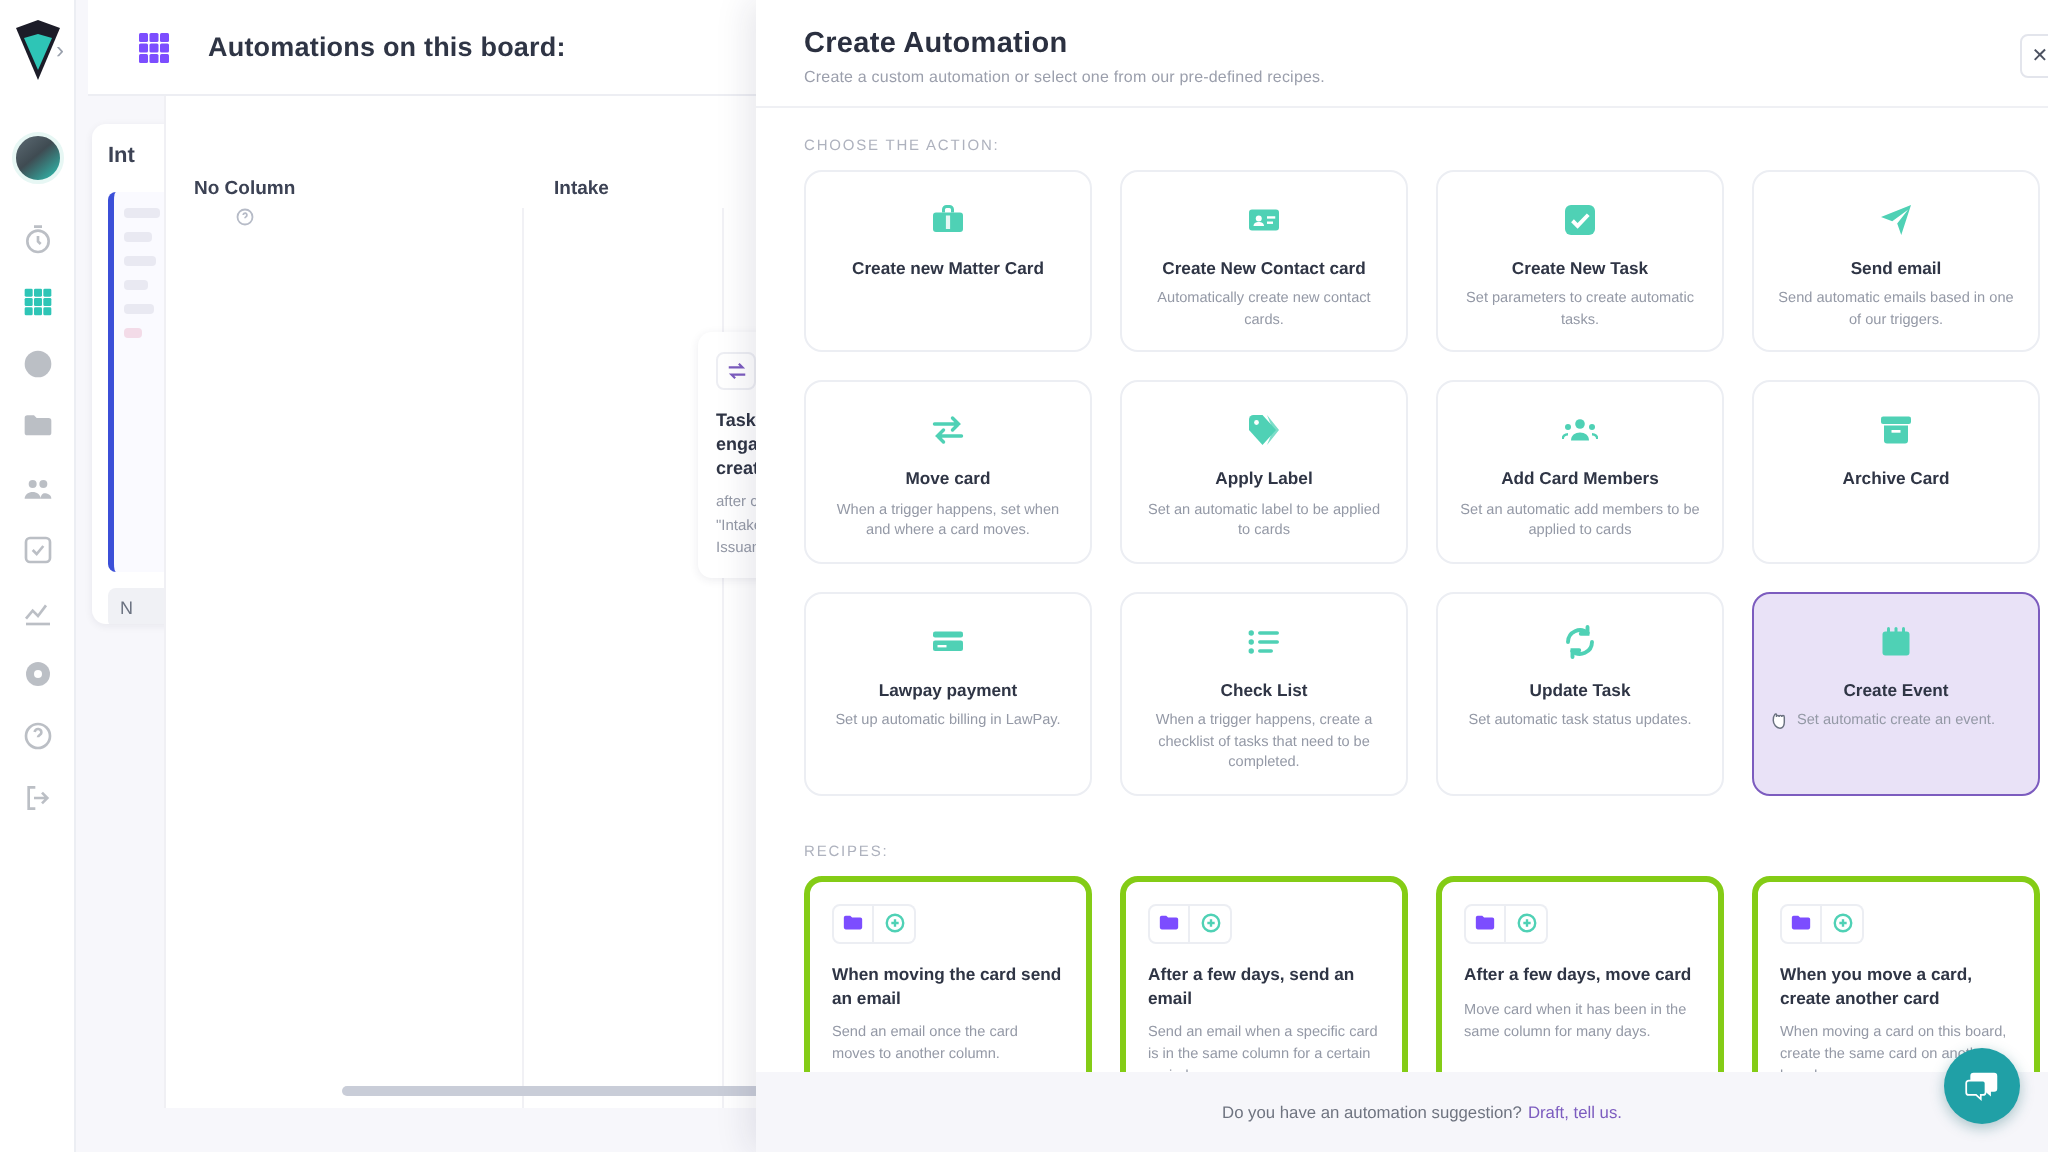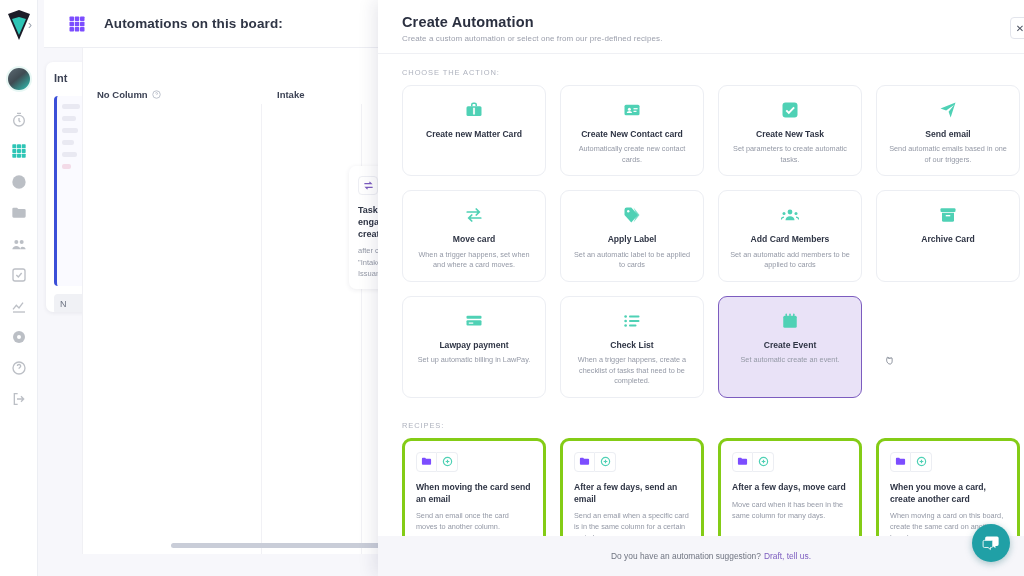--- a/index.html
+++ b/index.html
@@ -54,21 +54,21 @@
   .sc-line.p { background: #f3dbe8; }
   .sc-btn {
     margin-top: 8px; height: 20px; background: #f0f1f5; border-radius: 4px;
     font-size: 9px; color: #6b7280; display: flex; align-items: center; padding-left: 6px;
   }
 
   .board {
     position: absolute; left: 82px; top: 48px; right: 0; bottom: 22px;
     background: #ffffff; border-left: 1px solid #f0f0f4;
   }
-  .col-head { position: absolute; font-size: 9.5px; color: #3c4254; font-weight: 600; display: flex; align-items: center; gap: 4px; }
+  .col-head { position: absolute; font-size: 9.5px; color: #3c4254; font-weight: 600; display: flex; align-items: center; gap: 4px; flex-direction: column; }
   .col-head .q { width: 9px; height: 9px; color: #b6bbc7; }
   .col-div { position: absolute; top: 56px; bottom: 0; width: 1px; background: #f1f1f5; }
   .bcard {
     position: absolute; left: 266px; top: 118px; width: 106px;
     background: #ffffff; border-radius: 7px; box-shadow: 0 1px 5px rgba(40,40,80,.09);
     padding: 10px 9px; overflow: hidden;
   }
   .bcard-icons { display: flex; gap: 3px; margin-bottom: 9px; }
   .mini-ic { width: 20px; height: 19px; border: 1px solid #edeef3; border-radius: 4px; display: flex; align-items: center; justify-content: center; }
   .mini-ic svg { width: 11px; height: 11px; }
@@ -395,20 +395,31 @@
                 <circle cx="3.5" cy="12" r="1.8"></circle>
                 <circle cx="3.5" cy="18" r="1.8"></circle>
                 <rect x="8" y="4.8" width="14" height="2.4" rx="1.2"></rect>
                 <rect x="8" y="10.8" width="14" height="2.4" rx="1.2"></rect>
                 <rect x="8" y="16.8" width="10" height="2.4" rx="1.2"></rect>
               </svg>
             </span>
           <div class="t">Check List</div>
           <div class="d">When a trigger happens, create a checklist of tasks that need to be completed.</div>
         </div>
+        <div class="acard row3">
+          <span class="ic">
+              <svg viewBox="0 0 24 24" fill="none" stroke="currentColor" stroke-width="2.6" stroke-linecap="round">
+                <path d="M20 12a8 8 0 01-13.2 6"></path>
+                <path d="M4 12a8 8 0 0113.2-6"></path>
+                <path d="M17 2v4.5h-4.5M7 22v-4.5h4.5"></path>
+              </svg>
+            </span>
+          <div class="t">Update Task</div>
+          <div class="d">Set automatic task status updates.</div>
+        </div>
         <div class="acard row3 selected">
           <span class="ic">
               <svg viewBox="0 0 24 24" fill="currentColor">
                 <rect x="3" y="5" width="18" height="16" rx="2"></rect>
                 <rect x="6" y="2" width="2" height="4" rx="1"></rect>
                 <rect x="11" y="2" width="2" height="4" rx="1"></rect>
                 <rect x="16" y="2" width="2" height="4" rx="1"></rect>
               </svg>
             </span>
           <div class="t">Create Event</div>

